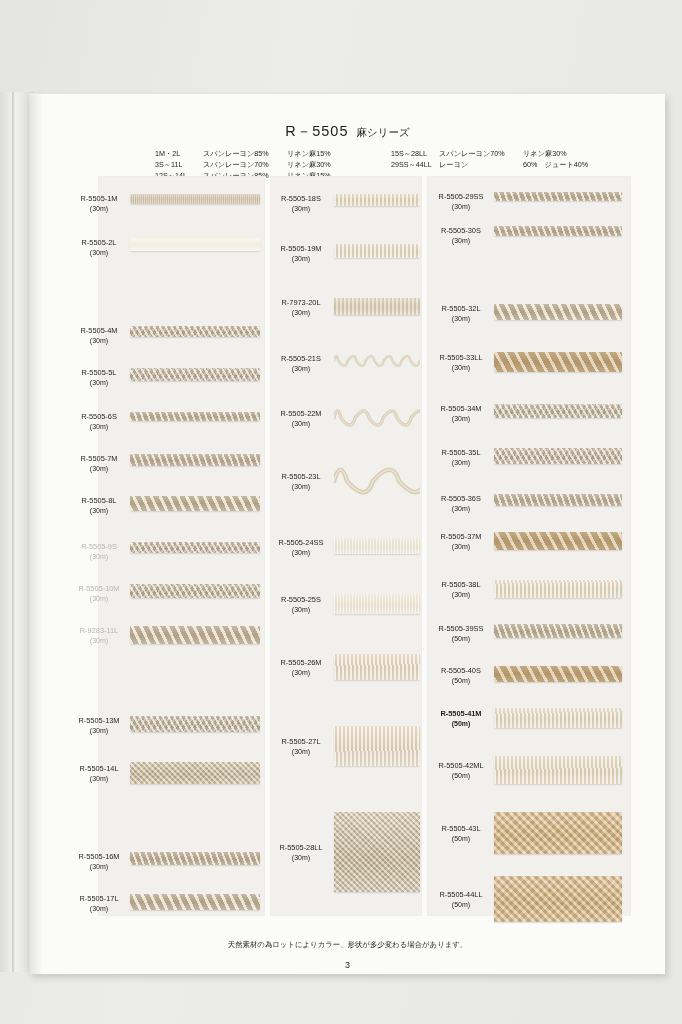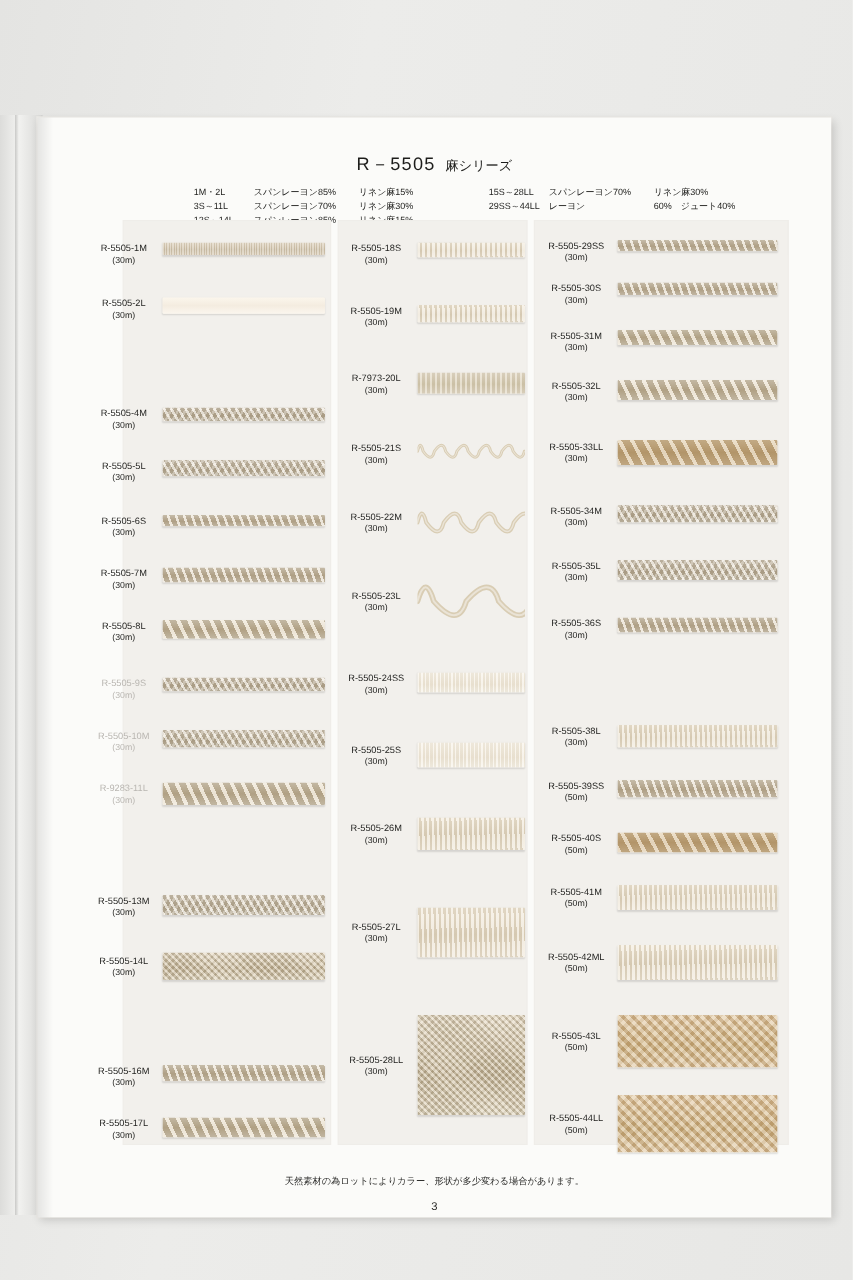--- a/index.html
+++ b/index.html
@@ -346,57 +346,57 @@
       </div>
     <div class="col" id="col-3">
         <div class="row" style="top: 16px; height: 18px;">
           <div class="lab" style="top: 0px;"><span>R-5505-29SS</span><span class="m">(30m)</span></div>
           <div class="swatch soft t-twist" style="top: 0px; width: 128px; height: 9px;"></div>
         </div>
         <div class="row" style="top: 50px; height: 18px;">
           <div class="lab" style="top: 0px;"><span>R-5505-30S</span><span class="m">(30m)</span></div>
           <div class="swatch soft t-twist" style="top: 0px; width: 128px; height: 10px;"></div>
         </div>
-        <div class="row" style="top: 88px; height: 18px;">
-          <div class="lab" style="top: 0px;"><span>R-5505-31M</span><span class="m">(30m)</span></div>
-          <div class="swatch soft t-rope" style="top: 0px; width: 128px; height: 12px;"></div>
-        </div>
         <div class="row" style="top: 128px; height: 18px;">
           <div class="lab" style="top: 0px;"><span>R-5505-32L</span><span class="m">(30m)</span></div>
           <div class="swatch soft t-rope" style="top: 0px; width: 128px; height: 16px;"></div>
         </div>
         <div class="row" style="top: 176px; height: 37px;">
           <div class="lab" style="top: 1px;"><span>R-5505-33LL</span><span class="m">(30m)</span></div>
           <div class="swatch soft t-darkrope" style="top: 0px; width: 128px; height: 20px;"></div>
         </div>
         <div class="row" style="top: 228px; height: 18px;">
           <div class="lab" style="top: 0px;"><span>R-5505-34M</span><span class="m">(30m)</span></div>
           <div class="swatch soft t-braid" style="top: 0px; width: 128px; height: 14px;"></div>
         </div>
         <div class="row" style="top: 272px; height: 18px;">
           <div class="lab" style="top: 0px;"><span>R-5505-35L</span><span class="m">(30m)</span></div>
           <div class="swatch soft t-braid" style="top: 0px; width: 128px; height: 16px;"></div>
         </div>
         <div class="row" style="top: 318px; height: 18px;">
           <div class="lab" style="top: 0px;"><span>R-5505-36S</span><span class="m">(30m)</span></div>
           <div class="swatch soft t-twist" style="top: 0px; width: 128px; height: 12px;"></div>
         </div>
+        <div class="row" style="top: 356px; height: 18px;">
+          <div class="lab" style="top: 0px;"><span>R-5505-37M</span><span class="m">(30m)</span></div>
+          <div class="swatch soft t-darkrope" style="top: 0px; width: 128px; height: 18px;"></div>
+        </div>
         <div class="row" style="top: 404px; height: 18px;">
           <div class="lab" style="top: 0px;"><span>R-5505-38L</span><span class="m">(30m)</span></div>
           <div class="swatch soft t-fuzzy" style="top: 0px; width: 128px; height: 18px;"></div>
         </div>
         <div class="row" style="top: 448px; height: 18px;">
           <div class="lab" style="top: 0px;"><span>R-5505-39SS</span><span class="m">(50m)</span></div>
           <div class="swatch soft t-twist" style="top: 0px; width: 128px; height: 14px;"></div>
         </div>
         <div class="row" style="top: 490px; height: 18px;">
           <div class="lab" style="top: 0px;"><span>R-5505-40S</span><span class="m">(50m)</span></div>
           <div class="swatch soft t-darkrope" style="top: 0px; width: 128px; height: 16px;"></div>
         </div>
-        <div class="row" style="top: 532px; height: 20px;">
+        <div class="row" style="top: 532px; height: 20px; font-weight: bold;">
           <div class="lab" style="top: 1px;"><span>R-5505-41M</span><span class="m">(50m)</span></div>
           <div class="swatch soft t-fuzzy" style="top: 0px; width: 128px; height: 20px;"></div>
         </div>
         <div class="row" style="top: 580px; height: 28px;">
           <div class="lab" style="top: 5px;"><span>R-5505-42ML</span><span class="m">(50m)</span></div>
           <div class="swatch soft t-fuzzy" style="top: 0px; width: 128px; height: 28px;"></div>
         </div>
         <div class="row" style="top: 636px; height: 42px;">
           <div class="lab" style="top: 12px;"><span>R-5505-43L</span><span class="m">(50m)</span></div>
           <div class="swatch soft t-jute" style="top: 0px; width: 128px; height: 42px;"></div>

